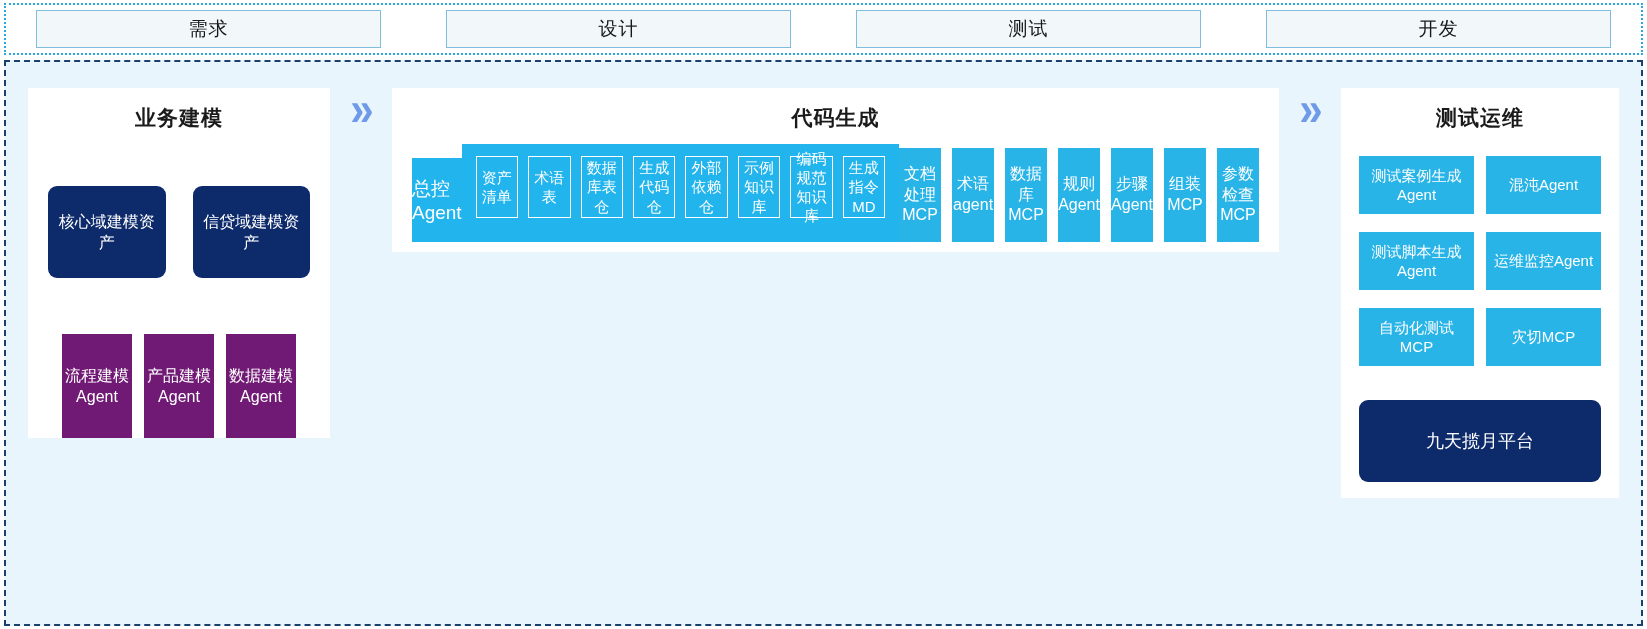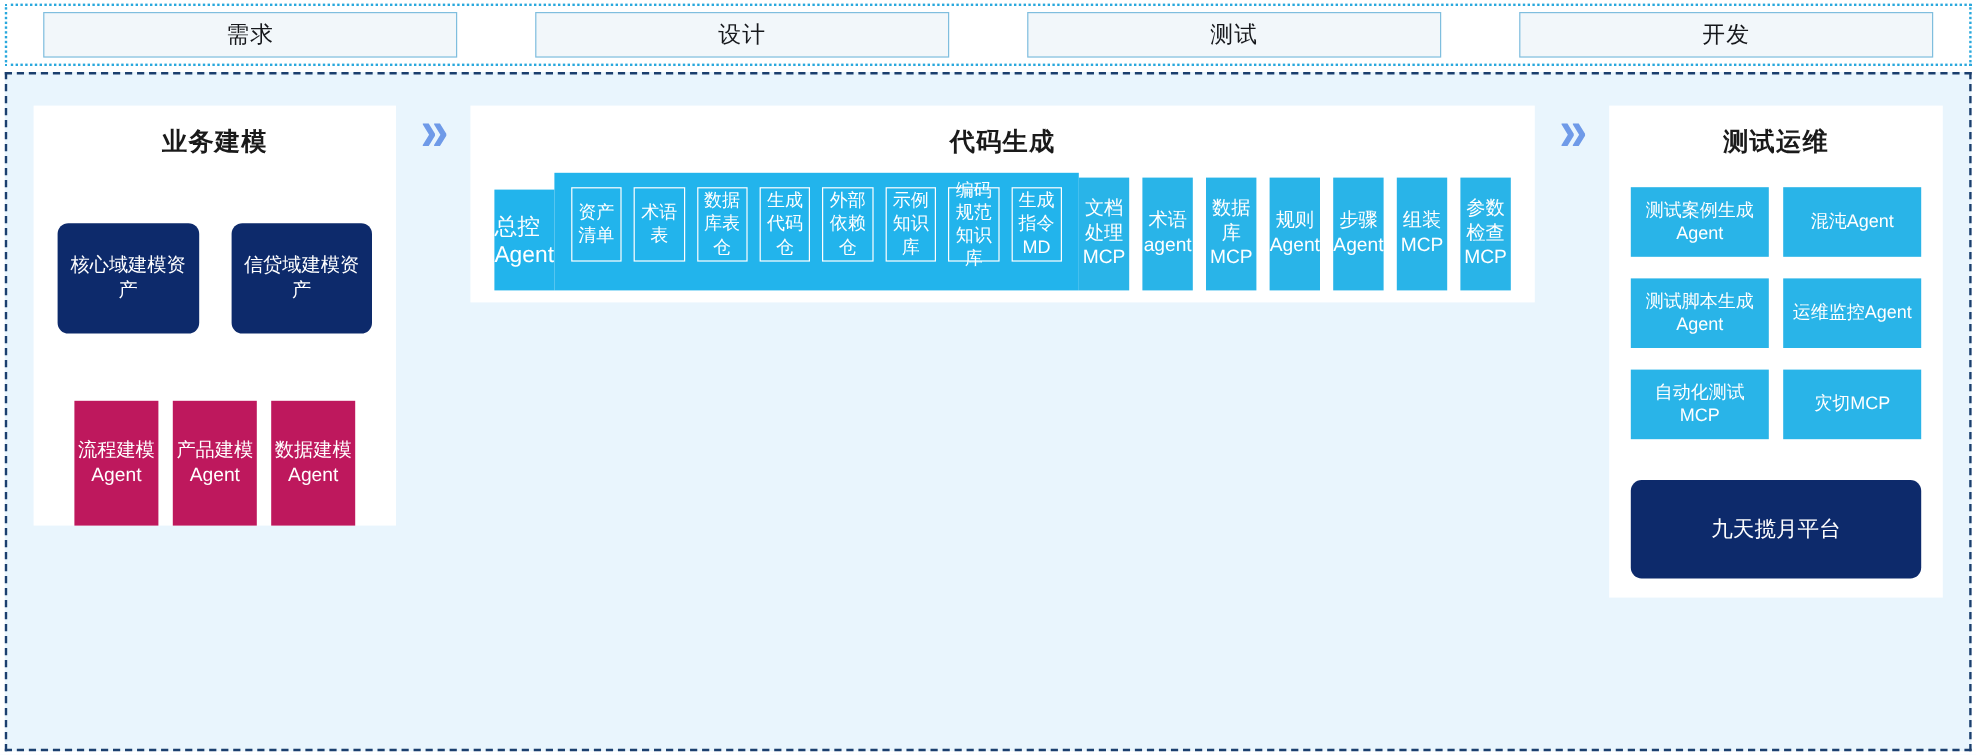--- a/index.html
+++ b/index.html
@@ -56,21 +56,21 @@
   .left-body{flex:1;display:flex;flex-direction:column;padding:0 20px;}
   .navy-row{display:flex;gap:27px;margin-top:54px;justify-content:center;}
   .navy-card{
     width:120px;height:92px;background:#0d2a6b;border-radius:9px;
     color:#ffffff;font-size:16px;line-height:1.32;
     display:flex;align-items:center;justify-content:center;text-align:center;
     padding:0 6px;box-sizing:border-box;
   }
   .agent-row{display:flex;gap:12px;margin-top:56px;justify-content:center;}
   .agent-card{
-    width:70px;height:104px;background:#be185d;
+    width:70px;height:104px;background:#701a75;
     color:#ffffff;font-size:16px;line-height:1.32;
     display:flex;align-items:center;justify-content:center;text-align:center;
     box-sizing:border-box;
   }
 
   
   .chev{
     flex:0 0 62px;display:flex;align-items:center;justify-content:center;
     color:#6f9ae8;font-size:42px;font-weight:bold;line-height:1;
     user-select:none;

